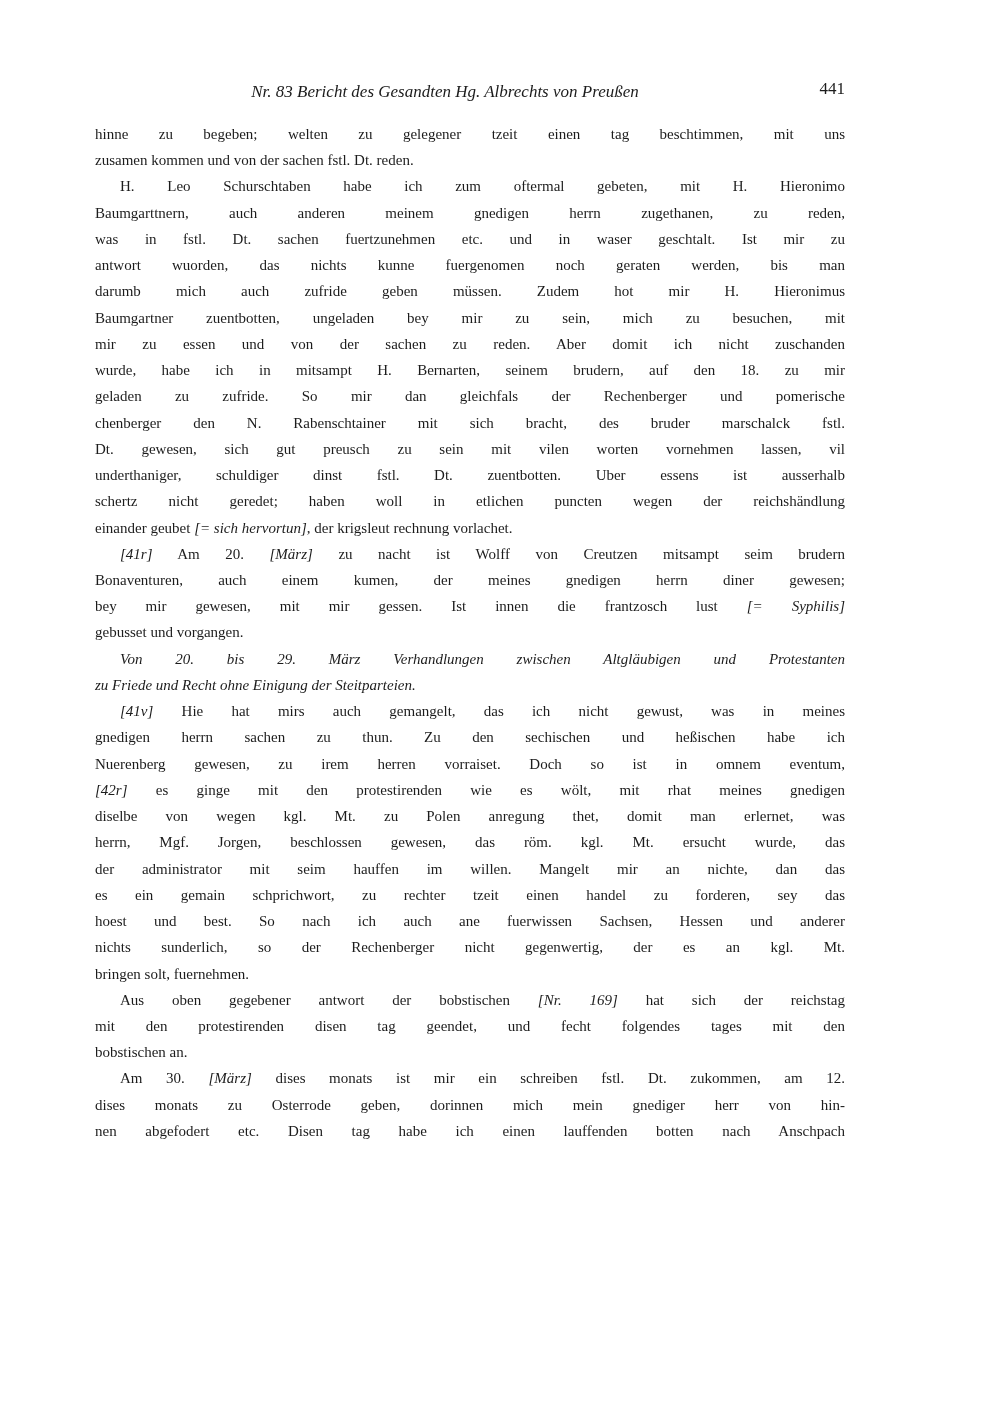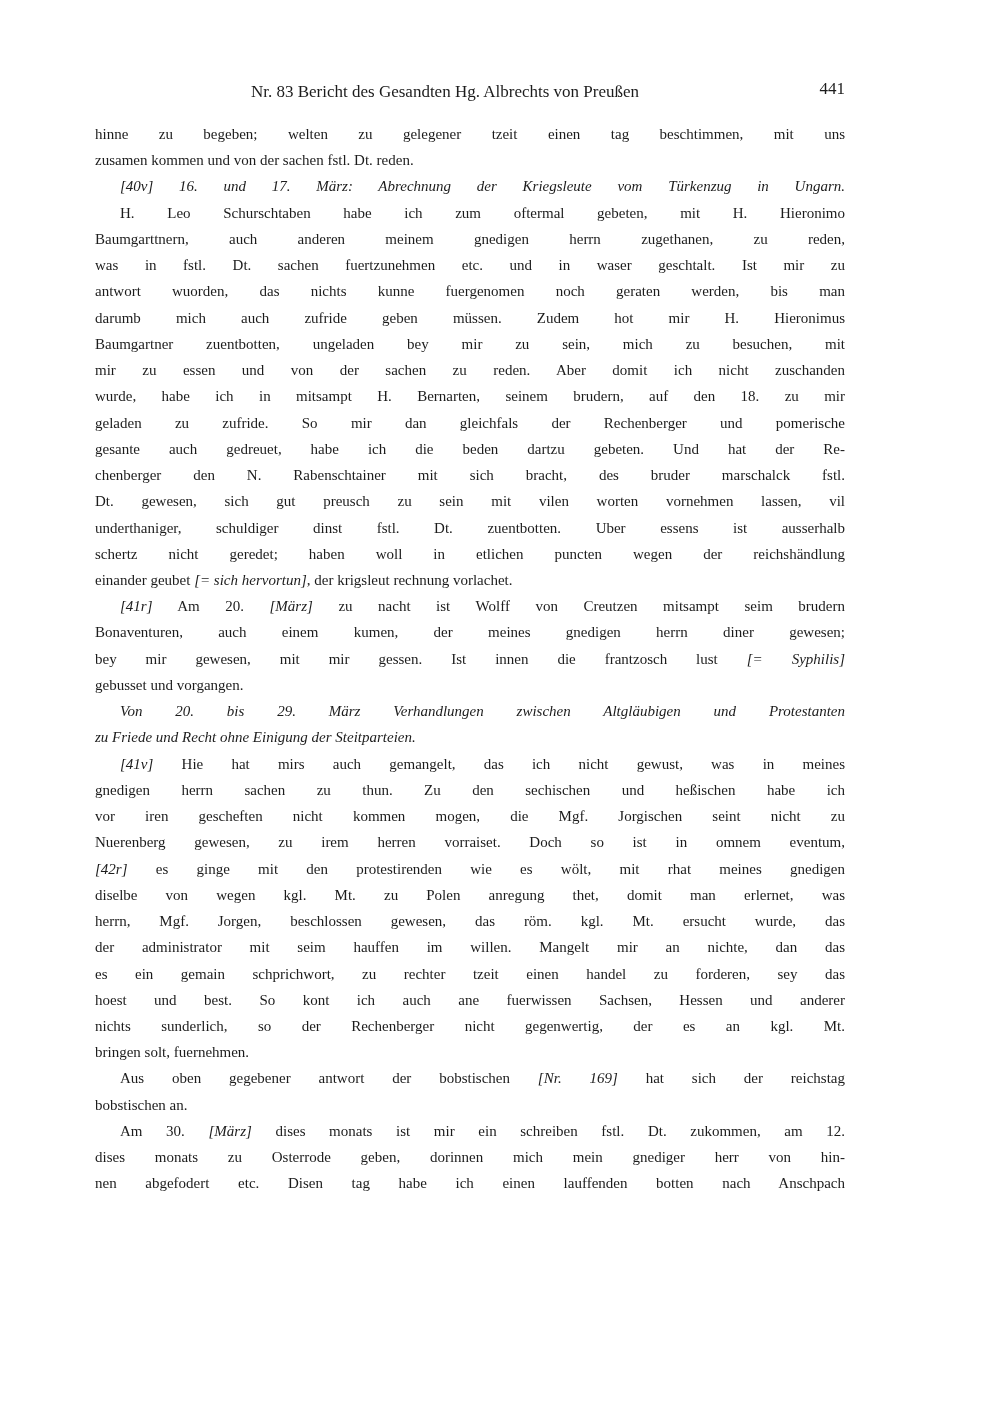--- a/index.html
+++ b/index.html
@@ -6,21 +6,21 @@
     body { width: 1004px; height: 1418px; position: relative; overflow: hidden; }
     .page {
       position: absolute; left: 95px; top: 0; width: 750px;
       font-family: "Liberation Serif", "DejaVu Serif", serif;
       color: #1c1c1c;
     }
     .running-head {
       position: absolute; top: 79px; left: 0; width: 750px; height: 26px;
       font-size: 17px;
     }
-    .running-title { position: absolute; left: 0; width: 700px; text-align: center; top: 3px; }
+    .running-title { position: absolute; left: 0; width: 700px; text-align: center; top: 3px; font-style: italic; }
     .page-number { position: absolute; right: 0; top: 0; font-size: 17px; }
     .body { position: absolute; top: 121px; left: 0; width: 750px; }
     .line {
       height: 26.24px; line-height: 26.24px; font-size: 15px;
       white-space: nowrap; overflow: visible;
       text-align: justify; text-align-last: justify;
     }
     .line.last { text-align-last: left; }
     .line.indent { padding-left: 25px; }
     .it { font-style: italic; }
@@ -29,53 +29,51 @@
 <body>
 
 <div class="page">
   <div class="running-head">
     <span class="running-title">Nr. 83 Bericht des Gesandten Hg. Albrechts von Preußen</span>
     <span class="page-number">441</span>
   </div>
   <div class="body" id="body">
       <div class="line"><span>hinne zu begeben; welten zu gelegener tzeit einen tag beschtimmen, mit uns</span></div>
       <div class="line last"><span>zusamen kommen und von der sachen fstl. Dt. reden.</span></div>
-      <div class="line indent"><span class="it">[40v] 16. und 17. März: Abrechnung der Kriegsleute vom Türkenzug in Ungarn.</span></div>
       <div class="line indent"><span>H. Leo Schurschtaben habe ich zum oftermal gebeten, mit H. Hieronimo</span></div>
       <div class="line"><span>Baumgarttnern, auch anderen meinem gnedigen herrn zugethanen, zu reden,</span></div>
       <div class="line"><span>was in fstl. Dt. sachen fuertzunehmen etc. und in waser geschtalt. Ist mir zu</span></div>
       <div class="line"><span>antwort wuorden, das nichts kunne fuergenomen noch geraten werden, bis man</span></div>
       <div class="line"><span>darumb mich auch zufride geben müssen. Zudem hot mir H. Hieronimus</span></div>
       <div class="line"><span>Baumgartner zuentbotten, ungeladen bey mir zu sein, mich zu besuchen, mit</span></div>
       <div class="line"><span>mir zu essen und von der sachen zu reden. Aber domit ich nicht zuschanden</span></div>
       <div class="line"><span>wurde, habe ich in mitsampt H. Bernarten, seinem brudern, auf den 18. zu mir</span></div>
       <div class="line"><span>geladen zu zufride. So mir dan gleichfals der Rechenberger und pomerische</span></div>
-      <div class="line"><span>gesante auch gedreuet, habe ich die beden dartzu gebeten. Und hat der Re-</span></div>
       <div class="line"><span>chenberger den N. Rabenschtainer mit sich bracht, des bruder marschalck fstl.</span></div>
       <div class="line"><span>Dt. gewesen, sich gut preusch zu sein mit vilen worten vornehmen lassen, vil</span></div>
       <div class="line"><span>underthaniger, schuldiger dinst fstl. Dt. zuentbotten. Uber essens ist ausserhalb</span></div>
       <div class="line"><span>schertz nicht geredet; haben woll in etlichen puncten wegen der reichshändlung</span></div>
       <div class="line last"><span>einander geubet </span><span class="it">[= sich hervortun]</span><span>, der krigsleut rechnung vorlachet.</span></div>
       <div class="line indent"><span class="it">[41r]</span><span> Am 20. </span><span class="it">[März]</span><span> zu nacht ist Wolff von Creutzen mitsampt seim brudern</span></div>
       <div class="line"><span>Bonaventuren, auch einem kumen, der meines gnedigen herrn diner gewesen;</span></div>
       <div class="line"><span>bey mir gewesen, mit mir gessen. Ist innen die frantzosch lust </span><span class="it">[= Syphilis]</span></div>
       <div class="line last"><span>gebusset und vorgangen.</span></div>
       <div class="line indent"><span class="it">Von 20. bis 29. März Verhandlungen zwischen Altgläubigen und Protestanten</span></div>
       <div class="line last"><span class="it">zu Friede und Recht ohne Einigung der Steitparteien.</span></div>
       <div class="line indent"><span class="it">[41v]</span><span> Hie hat mirs auch gemangelt, das ich nicht gewust, was in meines</span></div>
       <div class="line"><span>gnedigen herrn sachen zu thun. Zu den sechischen und heßischen habe ich</span></div>
-      <div class="line"><span>vor iren gescheften nicht kommen mogen, die Mgf. Jorgischen seint nicht zu</span></div>
       <div class="line"><span>Nuerenberg gewesen, zu irem herren vorraiset. Doch so ist in omnem eventum,</span></div>
       <div class="line"><span class="it">[42r]</span><span> es ginge mit den protestirenden wie es wölt, mit rhat meines gnedigen</span></div>
       <div class="line"><span>diselbe von wegen kgl. Mt. zu Polen anregung thet, domit man erlernet, was</span></div>
       <div class="line"><span>herrn, Mgf. Jorgen, beschlossen gewesen, das röm. kgl. Mt. ersucht wurde, das</span></div>
       <div class="line"><span>der administrator mit seim hauffen im willen. Mangelt mir an nichte, dan das</span></div>
       <div class="line"><span>es ein gemain schprichwort, zu rechter tzeit einen handel zu forderen, sey das</span></div>
-      <div class="line"><span>hoest und best. So kont ich auch ane fuerwissen Sachsen, Hessen und anderer</span></div>
+      <div class="line"><span>hoest und best. So nach ich auch ane fuerwissen Sachsen, Hessen und anderer</span></div>
       <div class="line"><span>nichts sunderlich, so der Rechenberger nicht gegenwertig, der es an kgl. Mt.</span></div>
       <div class="line last"><span>bringen solt, fuernehmen.</span></div>
       <div class="line indent"><span>Aus oben gegebener antwort der bobstischen </span><span class="it">[Nr. 169]</span><span> hat sich der reichstag</span></div>
+      <div class="line"><span>mit den protestirenden disen tag geendet, und fecht folgendes tages mit den</span></div>
       <div class="line last"><span>bobstischen an.</span></div>
       <div class="line indent"><span>Am 30. </span><span class="it">[März]</span><span> dises monats ist mir ein schreiben fstl. Dt. zukommen, am 12.</span></div>
       <div class="line"><span>dises monats zu Osterrode geben, dorinnen mich mein gnediger herr von hin-</span></div>
       <div class="line"><span>nen abgefodert etc. Disen tag habe ich einen lauffenden botten nach Anschpach</span></div>
     </div>
 </div>
 
 </body></html>

